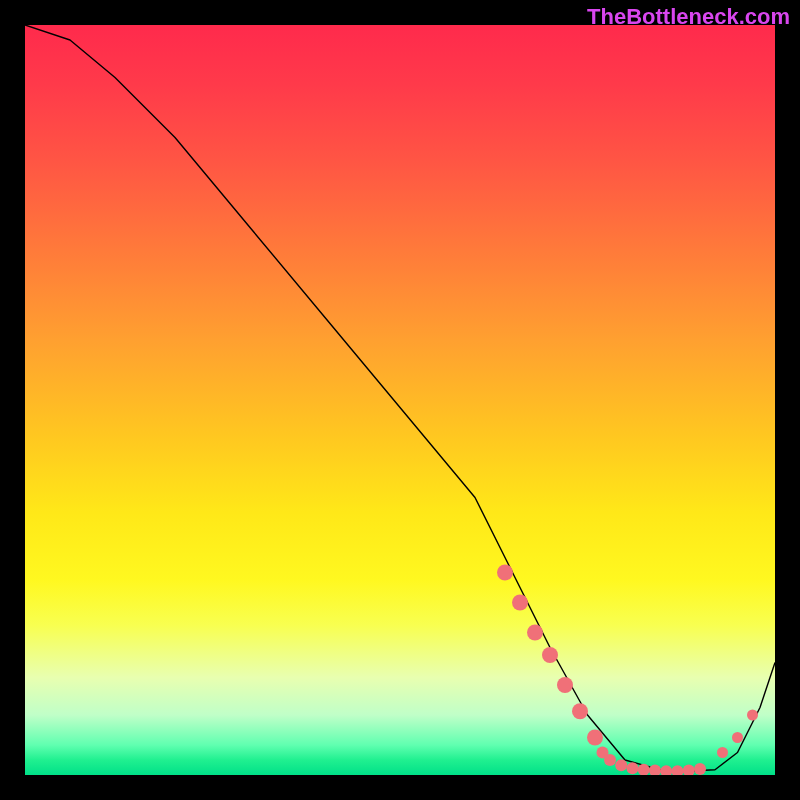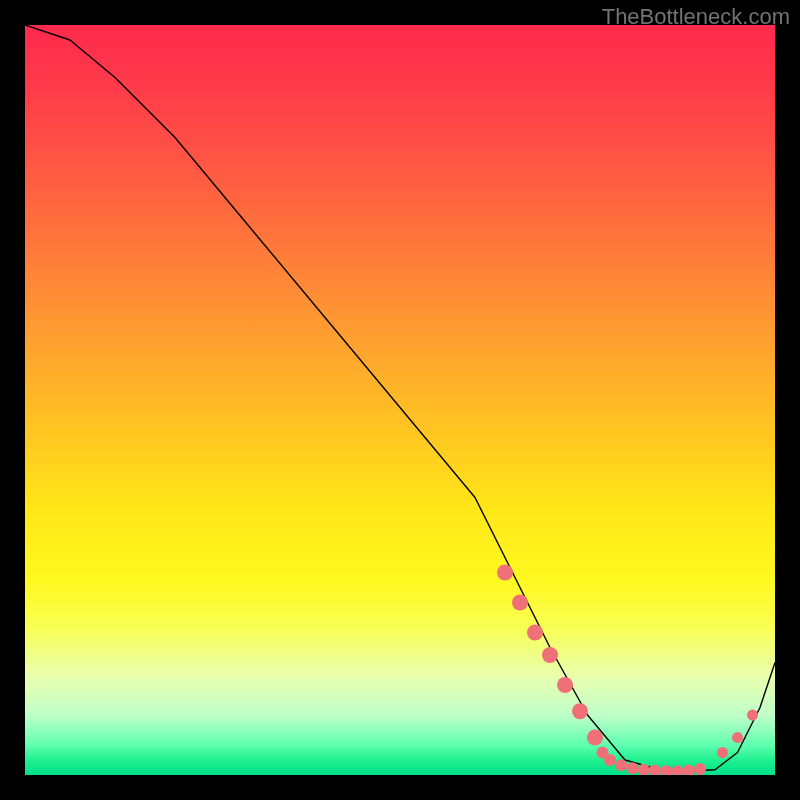--- a/index.html
+++ b/index.html
@@ -8,23 +8,23 @@
     height: 800px;
     background: #000;
     position: relative;
     font-family: Arial, sans-serif;
     overflow: hidden;
   }
   .attribution {
     position: absolute;
     top: 4px;
     right: 10px;
-    color: #737373;
+    color: #d946ef;
     font-size: 22px;
-    font-weight: 400;
+    font-weight: 700;
     z-index: 10;
   }
   .plot-area {
     position: absolute;
     left: 25px;
     top: 25px;
     width: 750px;
     height: 750px;
   }
   .gradient-bg {

